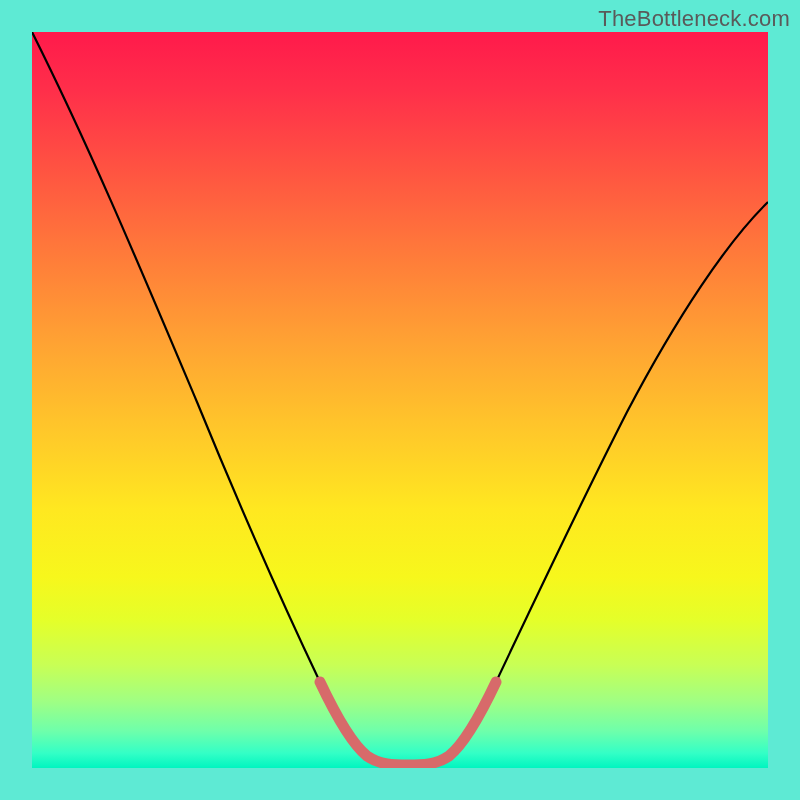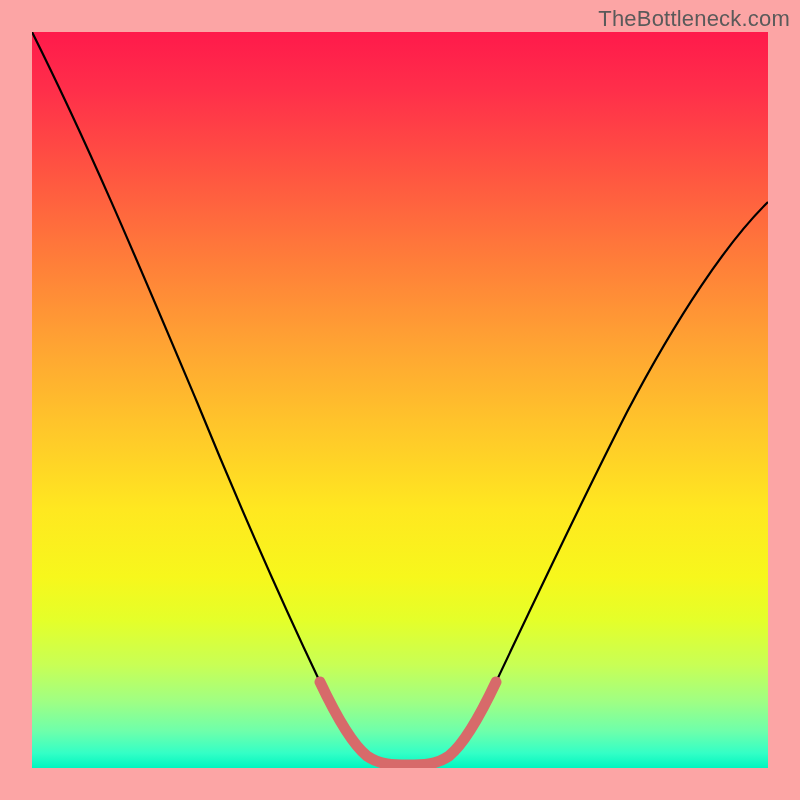--- a/index.html
+++ b/index.html
@@ -8,21 +8,21 @@
     width: 800px;
     height: 800px;
     overflow: hidden;
     background: #000;
     font-family: Arial, Helvetica, sans-serif;
   }
   .frame {
     position: relative;
     width: 800px;
     height: 800px;
-    background: #fca5a5;
+    background: #5eead4;
   }
   .plot-area {
     position: absolute;
     left: 32px;
     top: 32px;
     width: 736px;
     height: 736px;
     overflow: hidden;
   }
   .gradient-bg {

